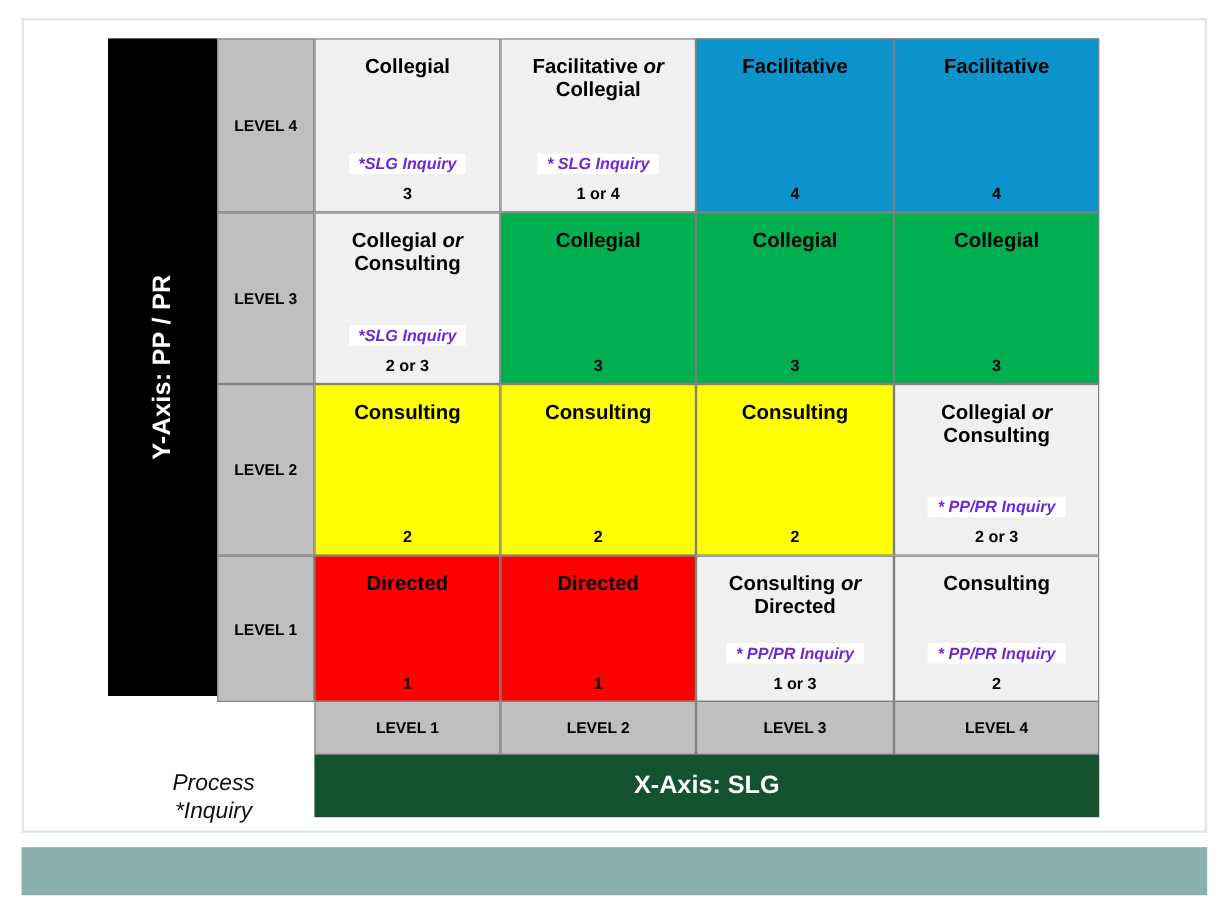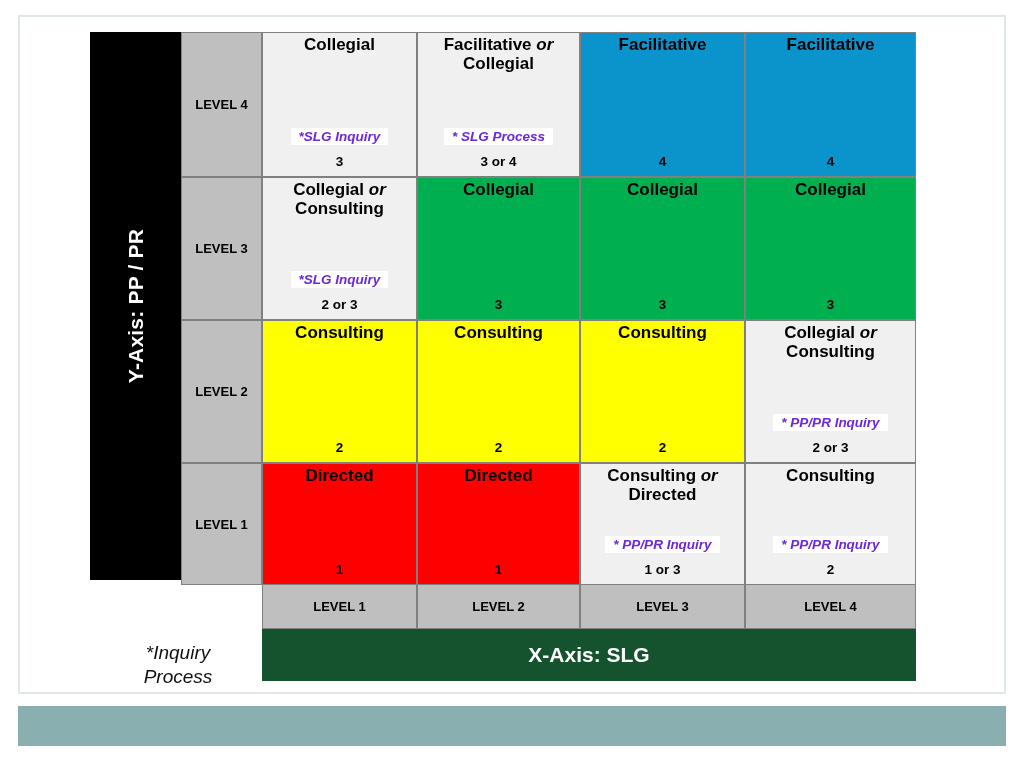--- a/index.html
+++ b/index.html
@@ -89,21 +89,21 @@
     font-size: 13px;
     font-weight: bold;
     color: #000;
     box-sizing: border-box;
   }
 
   .cell {
     border: 1px solid #808080;
     box-sizing: border-box;
     position: relative;
-    padding: 0 6px 6px 6px;
+    padding: 11px 6px 6px 6px;
     display: flex;
     flex-direction: column;
     align-items: center;
   }
   .cell .title {
     font-size: 17px;
     font-weight: bold;
     line-height: 1.12;
     text-align: center;
     color: #000000;
@@ -203,22 +203,22 @@
         <div class="lvlrow">LEVEL 4</div>
         <div class="cell bg-white">
           <div class="title">Collegial</div>
           <div class="spacer"></div>
           <div class="inquiry">*SLG  Inquiry</div>
           <div class="score">3</div>
         </div>
         <div class="cell bg-white">
           <div class="title">Facilitative <em>or</em><br>Collegial</div>
           <div class="spacer"></div>
-          <div class="inquiry">* SLG Process</div>
-          <div class="score">3 or 4</div>
+          <div class="inquiry">* SLG Inquiry</div>
+          <div class="score">1 or 4</div>
         </div>
         <div class="cell bg-blue">
           <div class="title">Facilitative</div>
           <div class="spacer"></div>
           <div class="score">4</div>
         </div>
         <div class="cell bg-blue">
           <div class="title">Facilitative</div>
           <div class="spacer"></div>
           <div class="score">4</div>
@@ -299,17 +299,17 @@
       <div class="xhead">LEVEL 2</div>
       <div class="xhead">LEVEL 3</div>
       <div class="xhead">LEVEL 4</div>
     </div>
 
   <div class="xaxis">
     <span>X-Axis: SLG</span>
   </div>
 
   <div class="footnote">
+    <div>Process</div>
     <div>*Inquiry</div>
-    <div>Process</div>
   </div>
 
 </div>
 
 </body></html>

